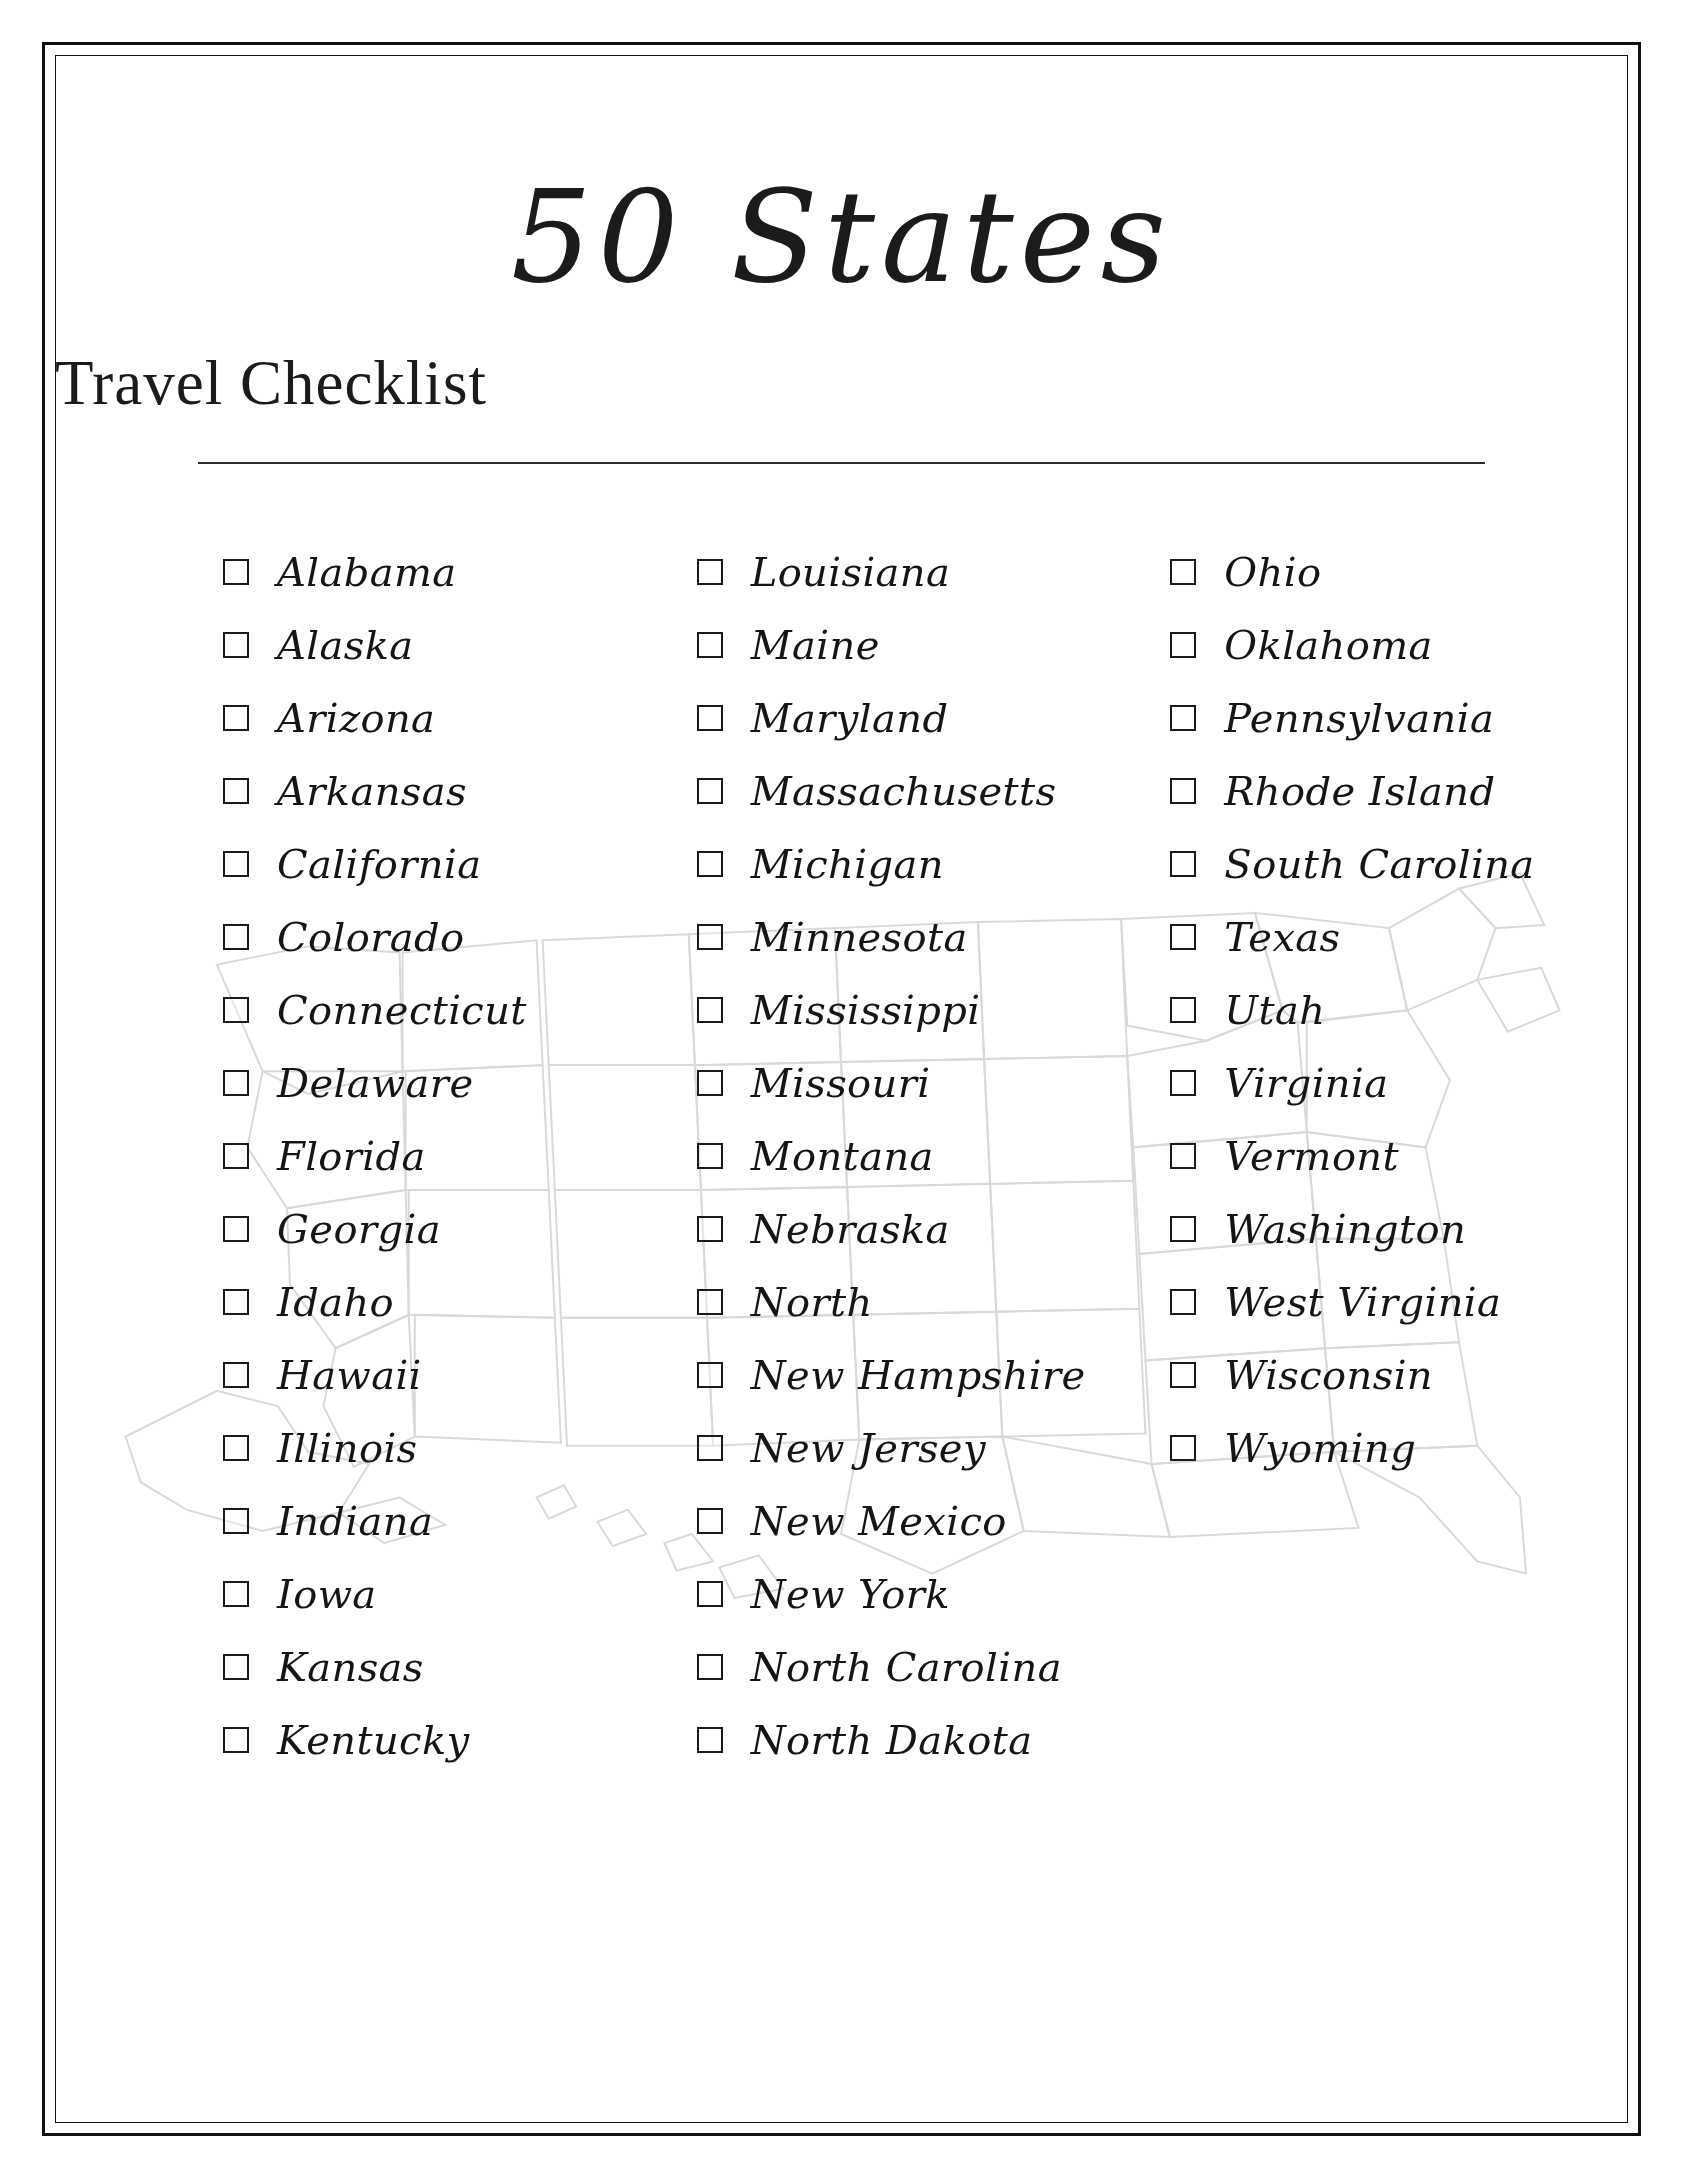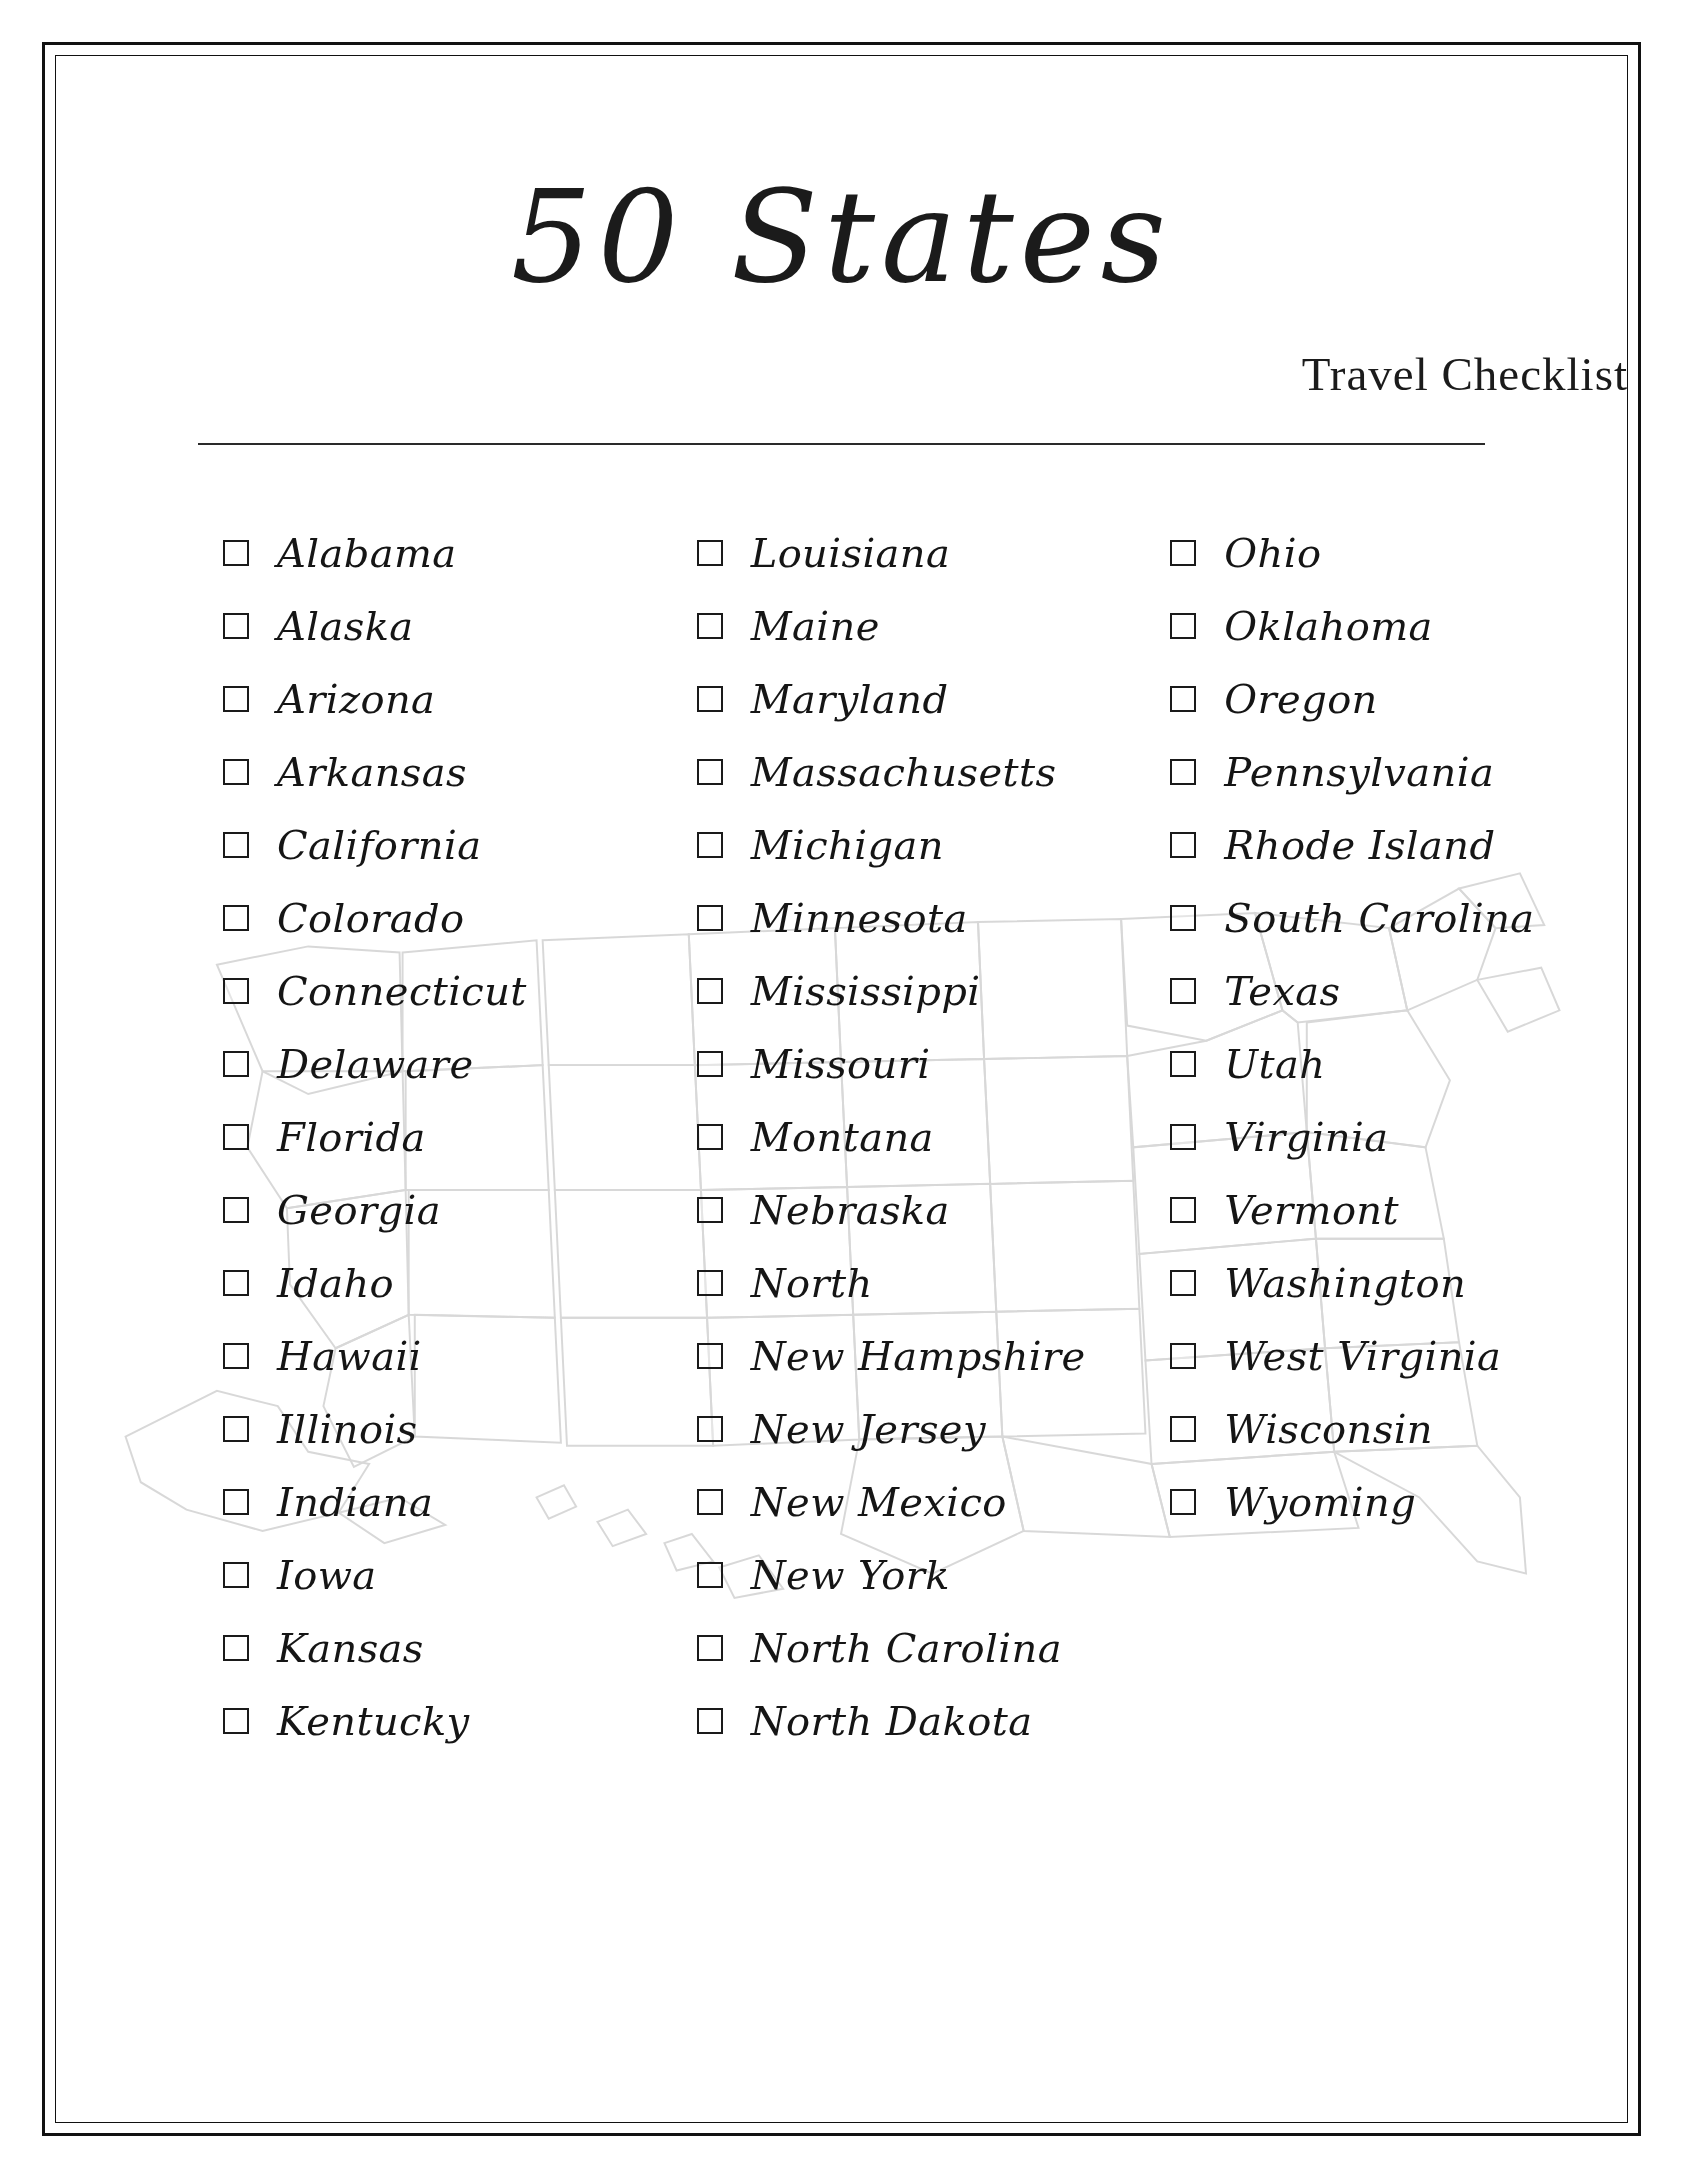--- a/index.html
+++ b/index.html
@@ -78,24 +78,24 @@
     font-family: "DejaVu Serif", serif;
     font-style: italic;
     font-weight: 300;
     font-size: 127px;
     letter-spacing: 6px;
     color: #1b1b1b;
     line-height: 1;
   }
 
   .subtitle {
-    text-align: right;
+    text-align: left;
     margin-top: 46px;
     font-family: "Liberation Serif", serif;
-    font-size: 47px;
+    font-size: 63px;
     letter-spacing: 1px;
     color: #1b1b1b;
   }
 
   .divider {
     width: 1287px;
     height: 2px;
     background: #2a2a2a;
     margin: 42px auto 0 auto;
   }
@@ -356,24 +356,20 @@
         <div class="check-row">
             <span class="checkbox"></span>
             <span class="state-label">Ohio</span>
           </div>
         <div class="check-row">
             <span class="checkbox"></span>
             <span class="state-label">Oklahoma</span>
           </div>
         <div class="check-row">
             <span class="checkbox"></span>
-            <span class="state-label">Oregon</span>
-          </div>
-        <div class="check-row">
-            <span class="checkbox"></span>
             <span class="state-label">Pennsylvania</span>
           </div>
         <div class="check-row">
             <span class="checkbox"></span>
             <span class="state-label">Rhode Island</span>
           </div>
         <div class="check-row">
             <span class="checkbox"></span>
             <span class="state-label">South Carolina</span>
           </div>

